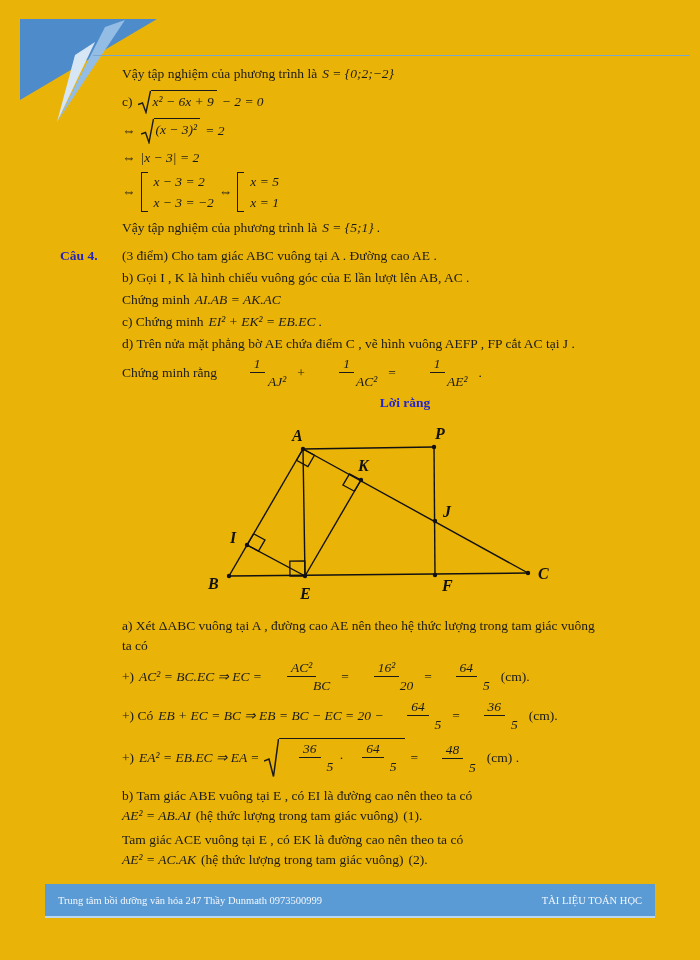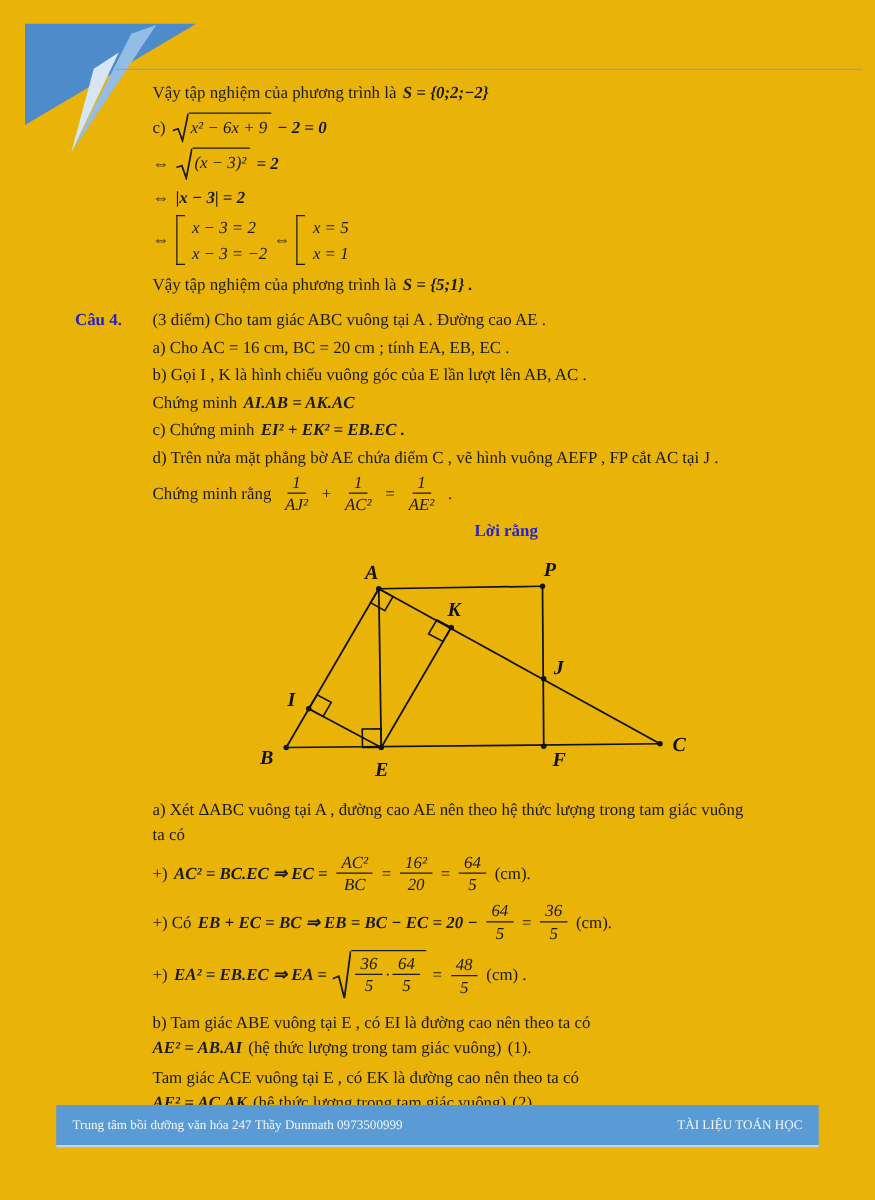--- a/index.html
+++ b/index.html
@@ -3,27 +3,27 @@
 <meta charset="utf-8">
 <style>
   html,body{margin:0;padding:0;background:#ffffff;}
   .page{position:relative;width:700px;height:960px;background:#eab308;overflow:hidden;
         font-family:"Liberation Serif",serif;color:#1b1b1b;}
   .logo{position:absolute;left:18px;top:17px;}
   .toprule{position:absolute;left:93px;top:55px;width:597px;height:0;border-top:1.6px solid #7ba7cf;}
   .content{position:absolute;left:0;top:64px;width:700px;box-sizing:border-box;
            padding:0 12px 0 122px;font-size:13.5px;line-height:20px;}
   .row{display:flex;align-items:center;column-gap:5px;}
-  .mi{font-style:italic;font-weight:bold;}
+  .mi{font-style:italic;}
   .mb2{margin-bottom:2px}.mb4{margin-bottom:4px}.mb6{margin-bottom:6px}
   .mb8{margin-bottom:8px}
   .frac{display:inline-flex;flex-direction:column;align-items:center;text-align:center;
         line-height:15px;margin:0 2px;font-style:italic;}
   .frac .num{padding:0 4px 1px;border-bottom:1.2px solid #1b1b1b;}
-  .frac .den{padding:1px 4px 0;}
+  .frac .den{padding:1px 4px 0;margin-left:40px;}
   .sqrt{display:inline-flex;align-items:flex-start;}
   .sqrt .body{border-top:1.3px solid #1b1b1b;padding:1px 3px 0 2px;line-height:19px;font-style:italic;}
   .sqrtbig{display:inline-flex;align-items:flex-start;}
   .sqrtbig .bodyb{border-top:1.3px solid #1b1b1b;display:inline-flex;align-items:center;padding:2px 3px 0 1px;}
   .cases{display:inline-flex;align-items:stretch;}
   .cbr{width:6px;border:1.5px solid #1b1b1b;border-right:none;margin-right:6px;}
   .cstack{display:flex;flex-direction:column;row-gap:2px;font-style:italic;line-height:19px;}
   .qrow{display:flex;align-items:center;}
   .qlabel{flex:none;width:62px;margin-left:-62px;font-weight:bold;color:#2424bb;}
   .heading{font-weight:bold;color:#2424cc;text-align:center;}
@@ -101,21 +101,20 @@
 
     <div class="row mb8">
       <span>Vậy tập nghiệm của phương trình là</span>
       <span class="mi">S = {5;1} .</span>
     </div>
 
     <div class="qrow mb2">
       <span class="qlabel">Câu 4.</span>
       <span>(3 điểm) Cho tam giác ABC vuông tại A . Đường cao AE .</span>
     </div>
-    <div class="mb2">a) Cho AC = 16 cm, BC = 20 cm ; tính EA, EB, EC .</div>
     <div class="mb2">b) Gọi I , K là hình chiếu vuông góc của E lần lượt lên AB, AC .</div>
     <div class="row mb2">
       <span>Chứng minh</span>
       <span class="mi">AI.AB = AK.AC</span>
     </div>
     <div class="row mb2">
       <span>c) Chứng minh</span>
       <span class="mi">EI² + EK² = EB.EC .</span>
     </div>
     <div class="mb2">d) Trên nửa mặt phẳng bờ AE chứa điểm C , vẽ hình vuông AEFP , FP cắt AC tại J .</div>

